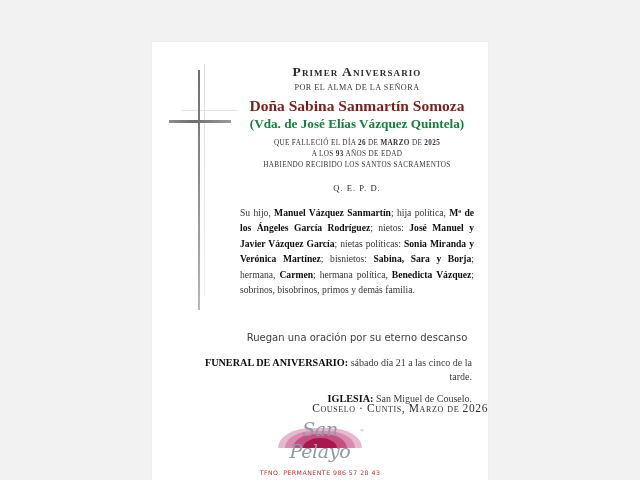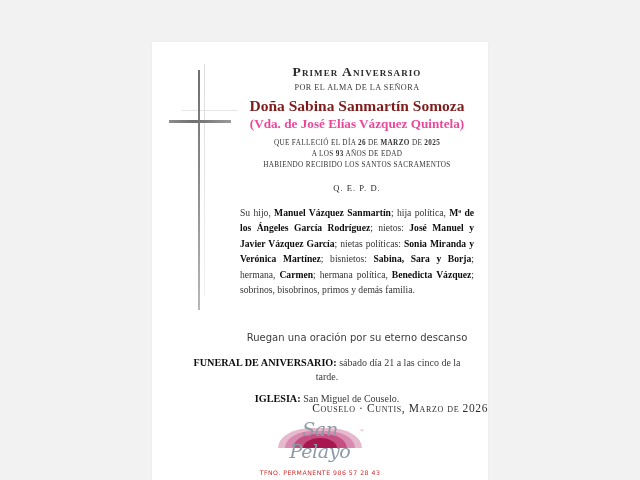--- a/index.html
+++ b/index.html
@@ -95,21 +95,21 @@
   }
   .t-name {
     font-weight: bold;
     font-size: 15.5px;
     color: #7f1d1d;
     line-height: 1.18;
   }
   .t-widow {
     font-weight: bold;
     font-size: 13.2px;
-    color: #ec4899;
+    color: #15803d;
     margin-top: 1px;
     line-height: 1.2;
     text-align: center;
   }
   .t-died, .t-age, .t-sacraments {
     font-variant: small-caps;
     font-size: 7.2px;
     letter-spacing: 0.35px;
     color: #333333;
     line-height: 1.5;
@@ -140,21 +140,21 @@
     font-size: 10px;
     color: #3d3d3d;
     margin-top: 34px;
   }
   
   .details {
     position: absolute;
     left: 30px;
     top: 314px;
     width: 290px;
-    text-align: center;
+    text-align: right;
     color: #1c1c1c;
   }
   .detail-row {
     font-size: 10px;
     line-height: 1.35;
     margin-bottom: 9px;
   }
   .detail-row .lbl {
     font-weight: bold;
     font-size: 10.2px;

